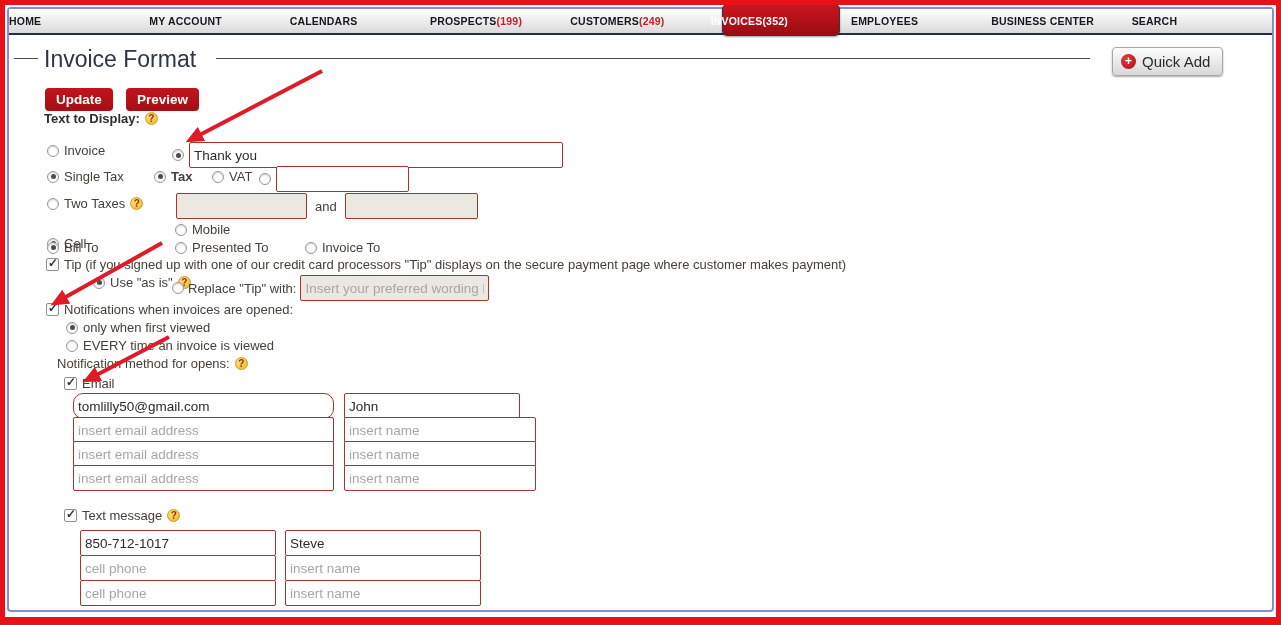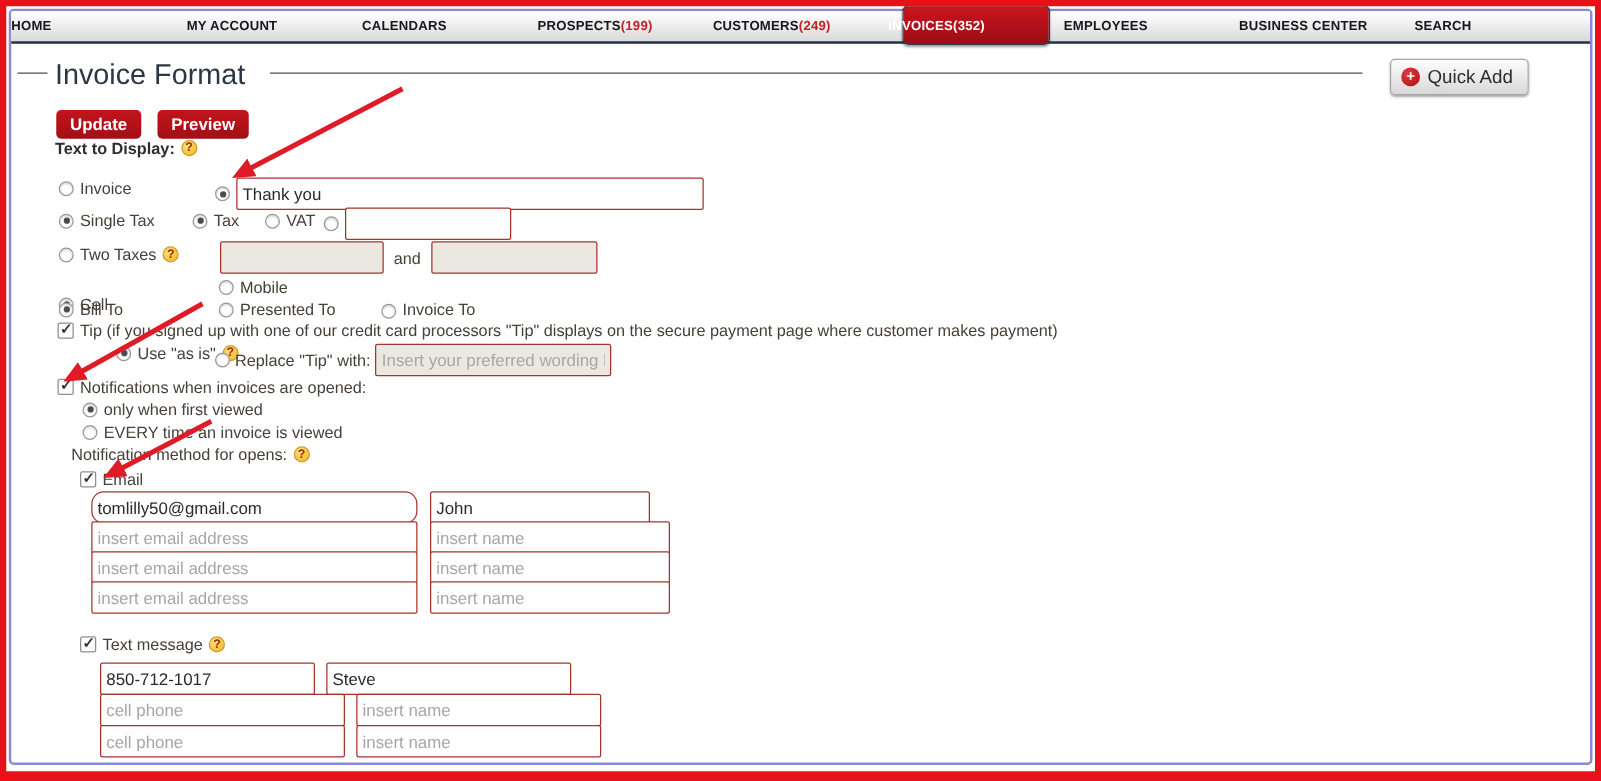--- a/index.html
+++ b/index.html
@@ -103,21 +103,21 @@
   </div>
   <div class="grp" style="left:172px;top:142px;">
     <span class="radio sel"></span>
     <input class="field" style="width: 374px;" value="Thank you">
   </div>
 
   <div class="grp" style="left:47px;top:169px;justify-content:flex-end;">
     <span class="radio sel"></span>
     <span class="lbl">Single Tax</span>
   </div>
-  <div class="grp" style="left:154px;top:169px;">
+  <div class="grp" style="left:154px;top:169px;font-weight:bold;">
     <span class="radio sel"></span>
     <span class="lbl">Tax</span>
   </div>
   <div class="grp" style="left:212px;top:169px;">
     <span class="radio"></span>
     <span class="lbl">VAT</span>
   </div>
   <div class="grp" style="left:259px;top:166px;">
     <span class="radio"></span>
     <input class="field" style="width: 133px;" value="">
@@ -144,21 +144,21 @@
   </div>
 
   <div class="grp" style="left:47px;top:240px;">
     <span class="radio sel"></span>
     <span class="lbl">Bill To</span>
   </div>
   <div class="grp" style="left:175px;top:240px;">
     <span class="radio"></span>
     <span class="lbl">Presented To</span>
   </div>
-  <div class="grp" style="left:305px;top:240px;align-items:flex-end;">
+  <div class="grp" style="left:305px;top:240px;">
     <span class="radio"></span>
     <span class="lbl">Invoice To</span>
   </div>
 
   <div class="grp" style="left:46px;top:257px;">
     <span class="checkbox chk"></span>
     <span class="lbl">Tip (if you signed up with one of our credit card processors "Tip" displays on the secure payment page where customer makes payment)</span>
   </div>
   <div class="grp" style="left:93px;top:275px;">
     <span class="radio sel"></span>
@@ -208,21 +208,21 @@
     <input class="field" style="width: 261px;" placeholder="insert email address">
     <input class="field" style="width: 192px;" placeholder="insert name">
   </div>
 
   <div class="grp" style="left:64px;top:508px;">
     <span class="checkbox chk"></span>
     <span class="lbl">Text message</span>
     <span class="qicon">?</span>
   </div>
   <div class="grp" style="left:80px;top:530px;gap:9px;">
-    <input class="field" style="width: 172px;" value="850-712-1017">
+    <input class="field" style="width: 196px;" value="850-712-1017">
     <input class="field" style="width: 196px;" value="Steve">
   </div>
   <div class="grp" style="left:80px;top:555px;gap:9px;">
     <input class="field" style="width: 196px;" placeholder="cell phone">
     <input class="field" style="width: 196px;" placeholder="insert name">
   </div>
   <div class="grp" style="left:80px;top:580px;gap:9px;">
     <input class="field" style="width: 196px;" placeholder="cell phone">
     <input class="field" style="width: 196px;" placeholder="insert name">
   </div>

